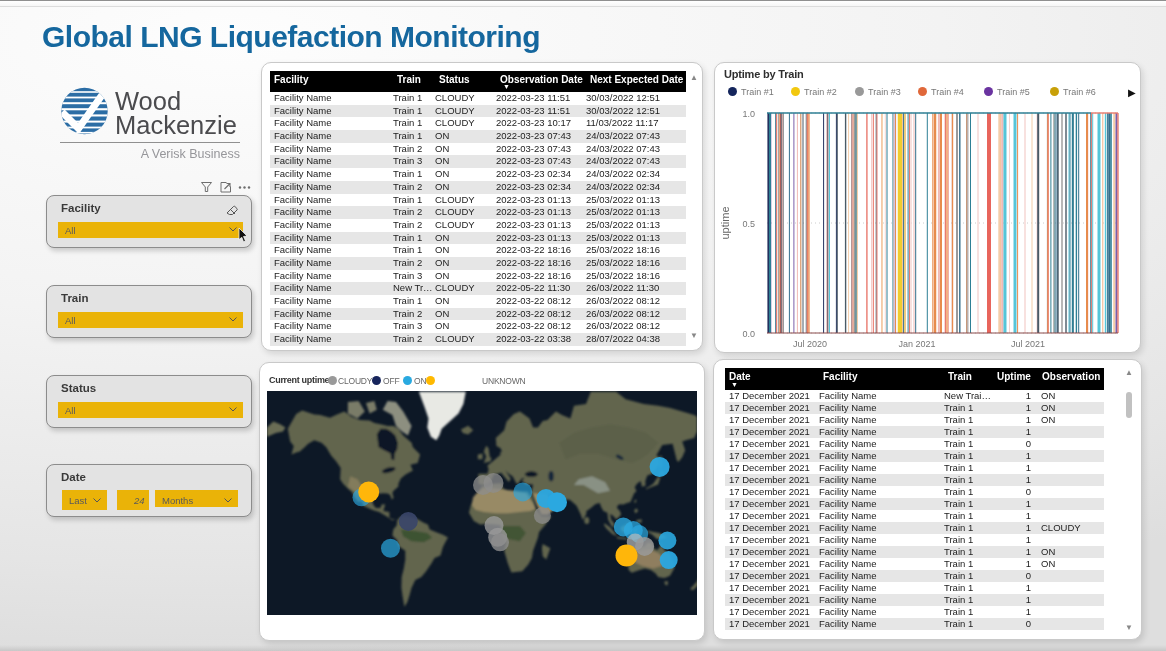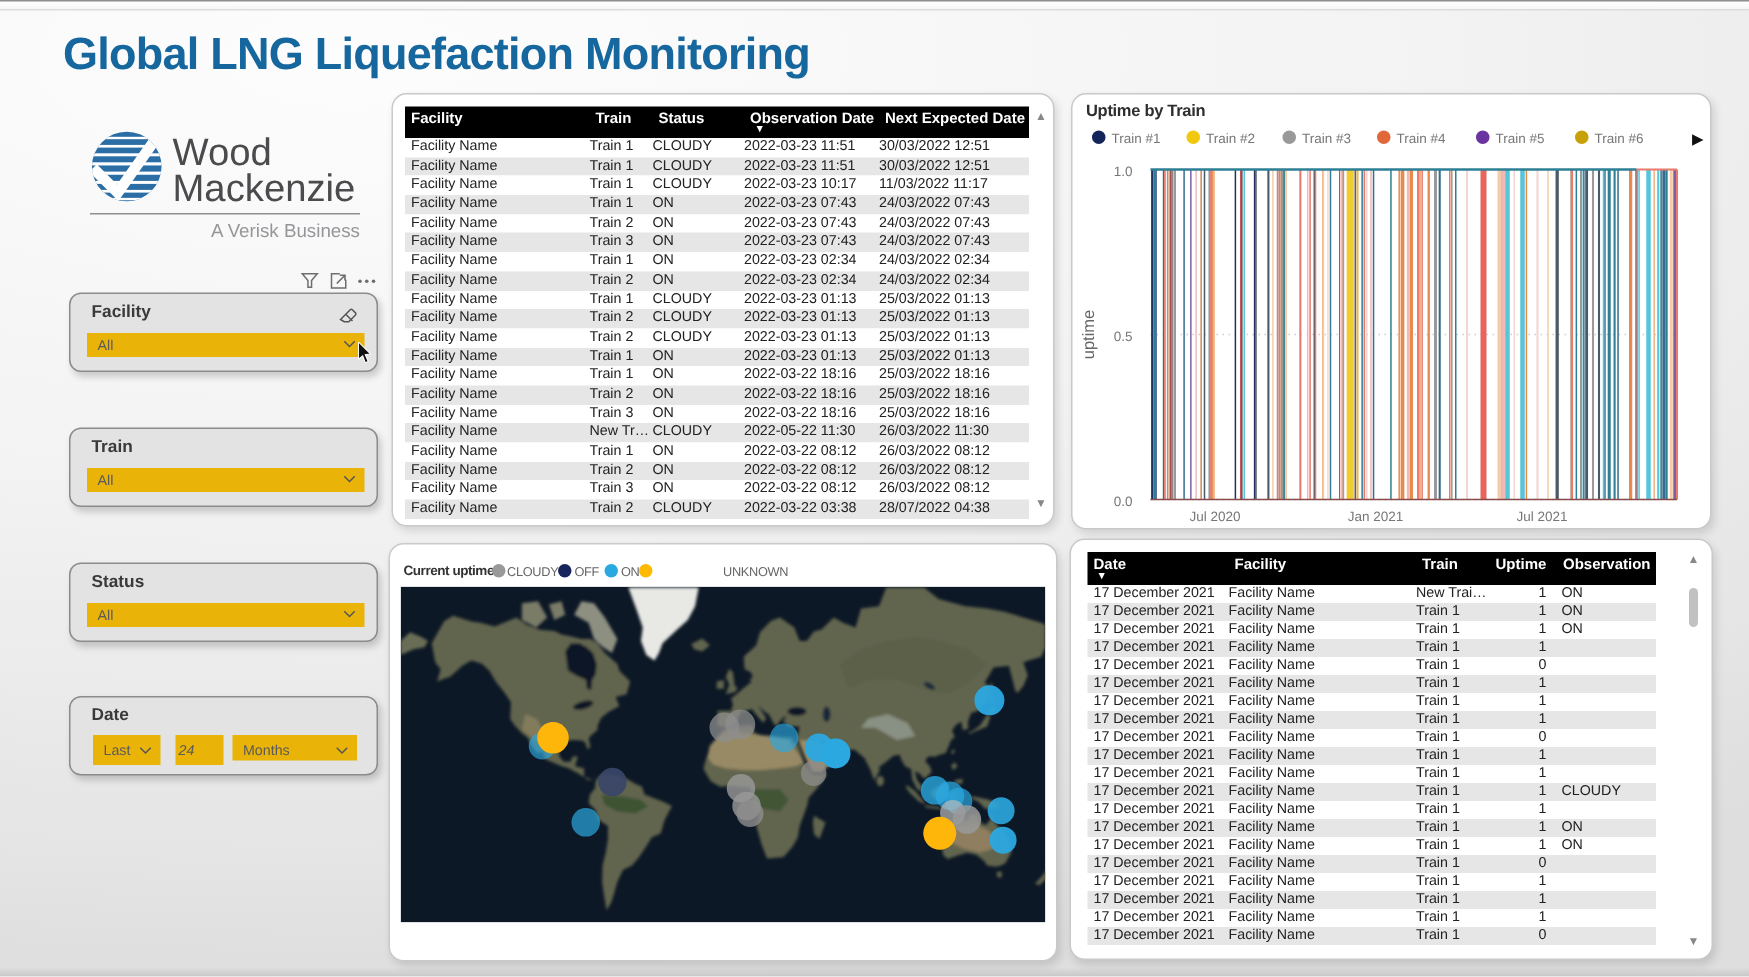--- a/index.html
+++ b/index.html
@@ -103,21 +103,21 @@
 </div>
 <div class="fpanel" style="left:46px;top:464px;width:206px;height:53px;">
  <div class="flabel">Date</div>
  <div class="dd" style="left:15px;top:25px;width:45px;height:20px;">
       <span class="tx" style="top:5px;">Last</span>
    <svg class="chev" style="top:8px;" viewBox="0 0 8 5">
         <path d="M0.5 0.5 L4 4 L7.5 0.5" stroke="#555" fill="none"></path>
       </svg>
  </div>
  <div class="dd" style="left:70px;top:25px;width:32px;height:20px;">
-      <span class="tx" style="top:5px;left:2px;font-style:italic;">24</span>
+      <span class="tx" style="top:5px;left:17px;font-style:italic;">24</span>
     </div>
  <div class="dd" style="left:108px;top:25px;width:83px;height:17px;">
       <span class="tx" style="top:5px;">Months</span>
    <svg class="chev" style="top:8px;" viewBox="0 0 8 5">
         <path d="M0.5 0.5 L4 4 L7.5 0.5" stroke="#555" fill="none"></path>
       </svg>
  </div>
 </div>
 
 <div class="panel" style="left:261px;top:62px;width:442px;height:289px;">

